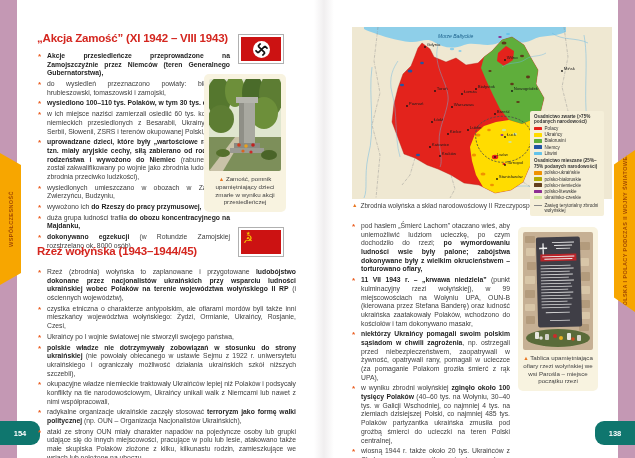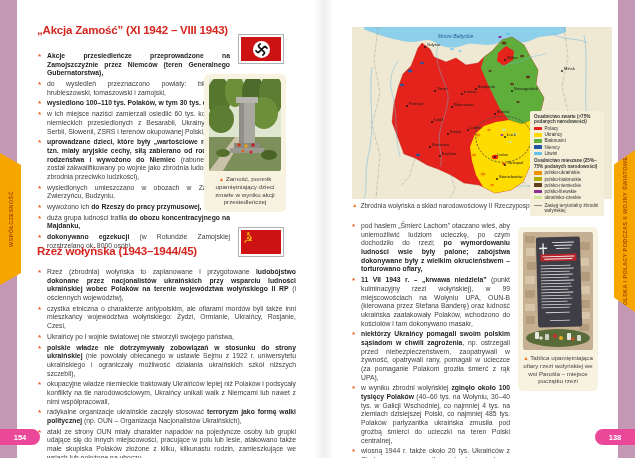--- a/index.html
+++ b/index.html
@@ -13,21 +13,21 @@
   .strip.left{left:0;} .strip.right{right:0;}
   .gutter{position:absolute;left:314px;top:0;width:20px;height:458px;
     background:linear-gradient(90deg,rgba(0,0,0,0) 0%,rgba(110,90,100,.10) 50%,rgba(0,0,0,0) 100%);}
   
   .side-tab{position:absolute;background:#f7a600;display:flex;align-items:center;justify-content:center;}
   .side-tab.left{left:0;top:153px;width:21px;height:132px;clip-path:polygon(0 0,100% 9%,100% 91%,0 100%);}
   .side-tab.right{right:0;top:150px;width:21px;height:162px;clip-path:polygon(100% 0,0 9%,0 91%,100% 100%);}
   .tab-text{writing-mode:vertical-rl;transform:rotate(180deg);font-size:5.5px;font-weight:bold;
     color:#a34a00;letter-spacing:.4px;white-space:nowrap;}
   
-  .page-pill{position:absolute;bottom:13px;width:40px;height:16px;background:#ec4899;
+  .page-pill{position:absolute;bottom:13px;width:40px;height:24px;background:#0f766e;
     color:#fff;font-size:7.5px;font-weight:bold;display:flex;align-items:center;justify-content:center;}
   .page-pill.left{left:0;border-radius:0 9px 9px 0;}
   .page-pill.right{right:0;border-radius:9px 0 0 9px;}
   
   .sec-title{position:absolute;color:#d4261f;font-size:11.5px;font-weight:bold;letter-spacing:-.2px;}
   
   ul.bullets{list-style:none;margin:0;padding:0;position:absolute;}
   ul.bullets li{position:relative;padding-left:9px;margin-bottom:2px;font-size:6.8px;line-height:1.28;
     color:#3d3d3d;text-align:justify;}
   ul.bullets li::before{content:"*";position:absolute;left:0;top:0;color:#ea5a1c;font-weight:bold;font-size:8px;}
@@ -71,21 +71,21 @@
 <div class="side-tab left">
   <span class="tab-text">WSPÓŁCZESNOŚĆ</span>
 </div>
 <div class="side-tab right">
   <span class="tab-text">POLSKA I POLACY PODCZAS II WOJNY ŚWIATOWEJ</span>
 </div>
 
 <div class="page-pill left">154</div>
 <div class="page-pill right">138</div>
 
-<h2 class="sec-title" style="left:37px;top:24px;margin:0;">„Akcja Zamość” (XI 1942 – VIII 1943)</h2>
+<h2 class="sec-title" style="left:37px;top:32px;margin:0;">„Akcja Zamość” (XI 1942 – VIII 1943)</h2>
 
 <div class="flag flag-nazi" style="left:238px;top:34px;">
   <div class="field">
     <div class="disc">
       <svg width="13" height="13" viewBox="-8 -8 16 16">
         <g transform="rotate(45)" stroke="#111" stroke-width="2" fill="none">
           <path d="M-6,0 H6 M0,-6 V6 M0,-6 H4.5 M6,0 V4.5 M0,6 H-4.5 M-6,0 V-4.5"></path>
         </g>
       </svg>
     </div>

